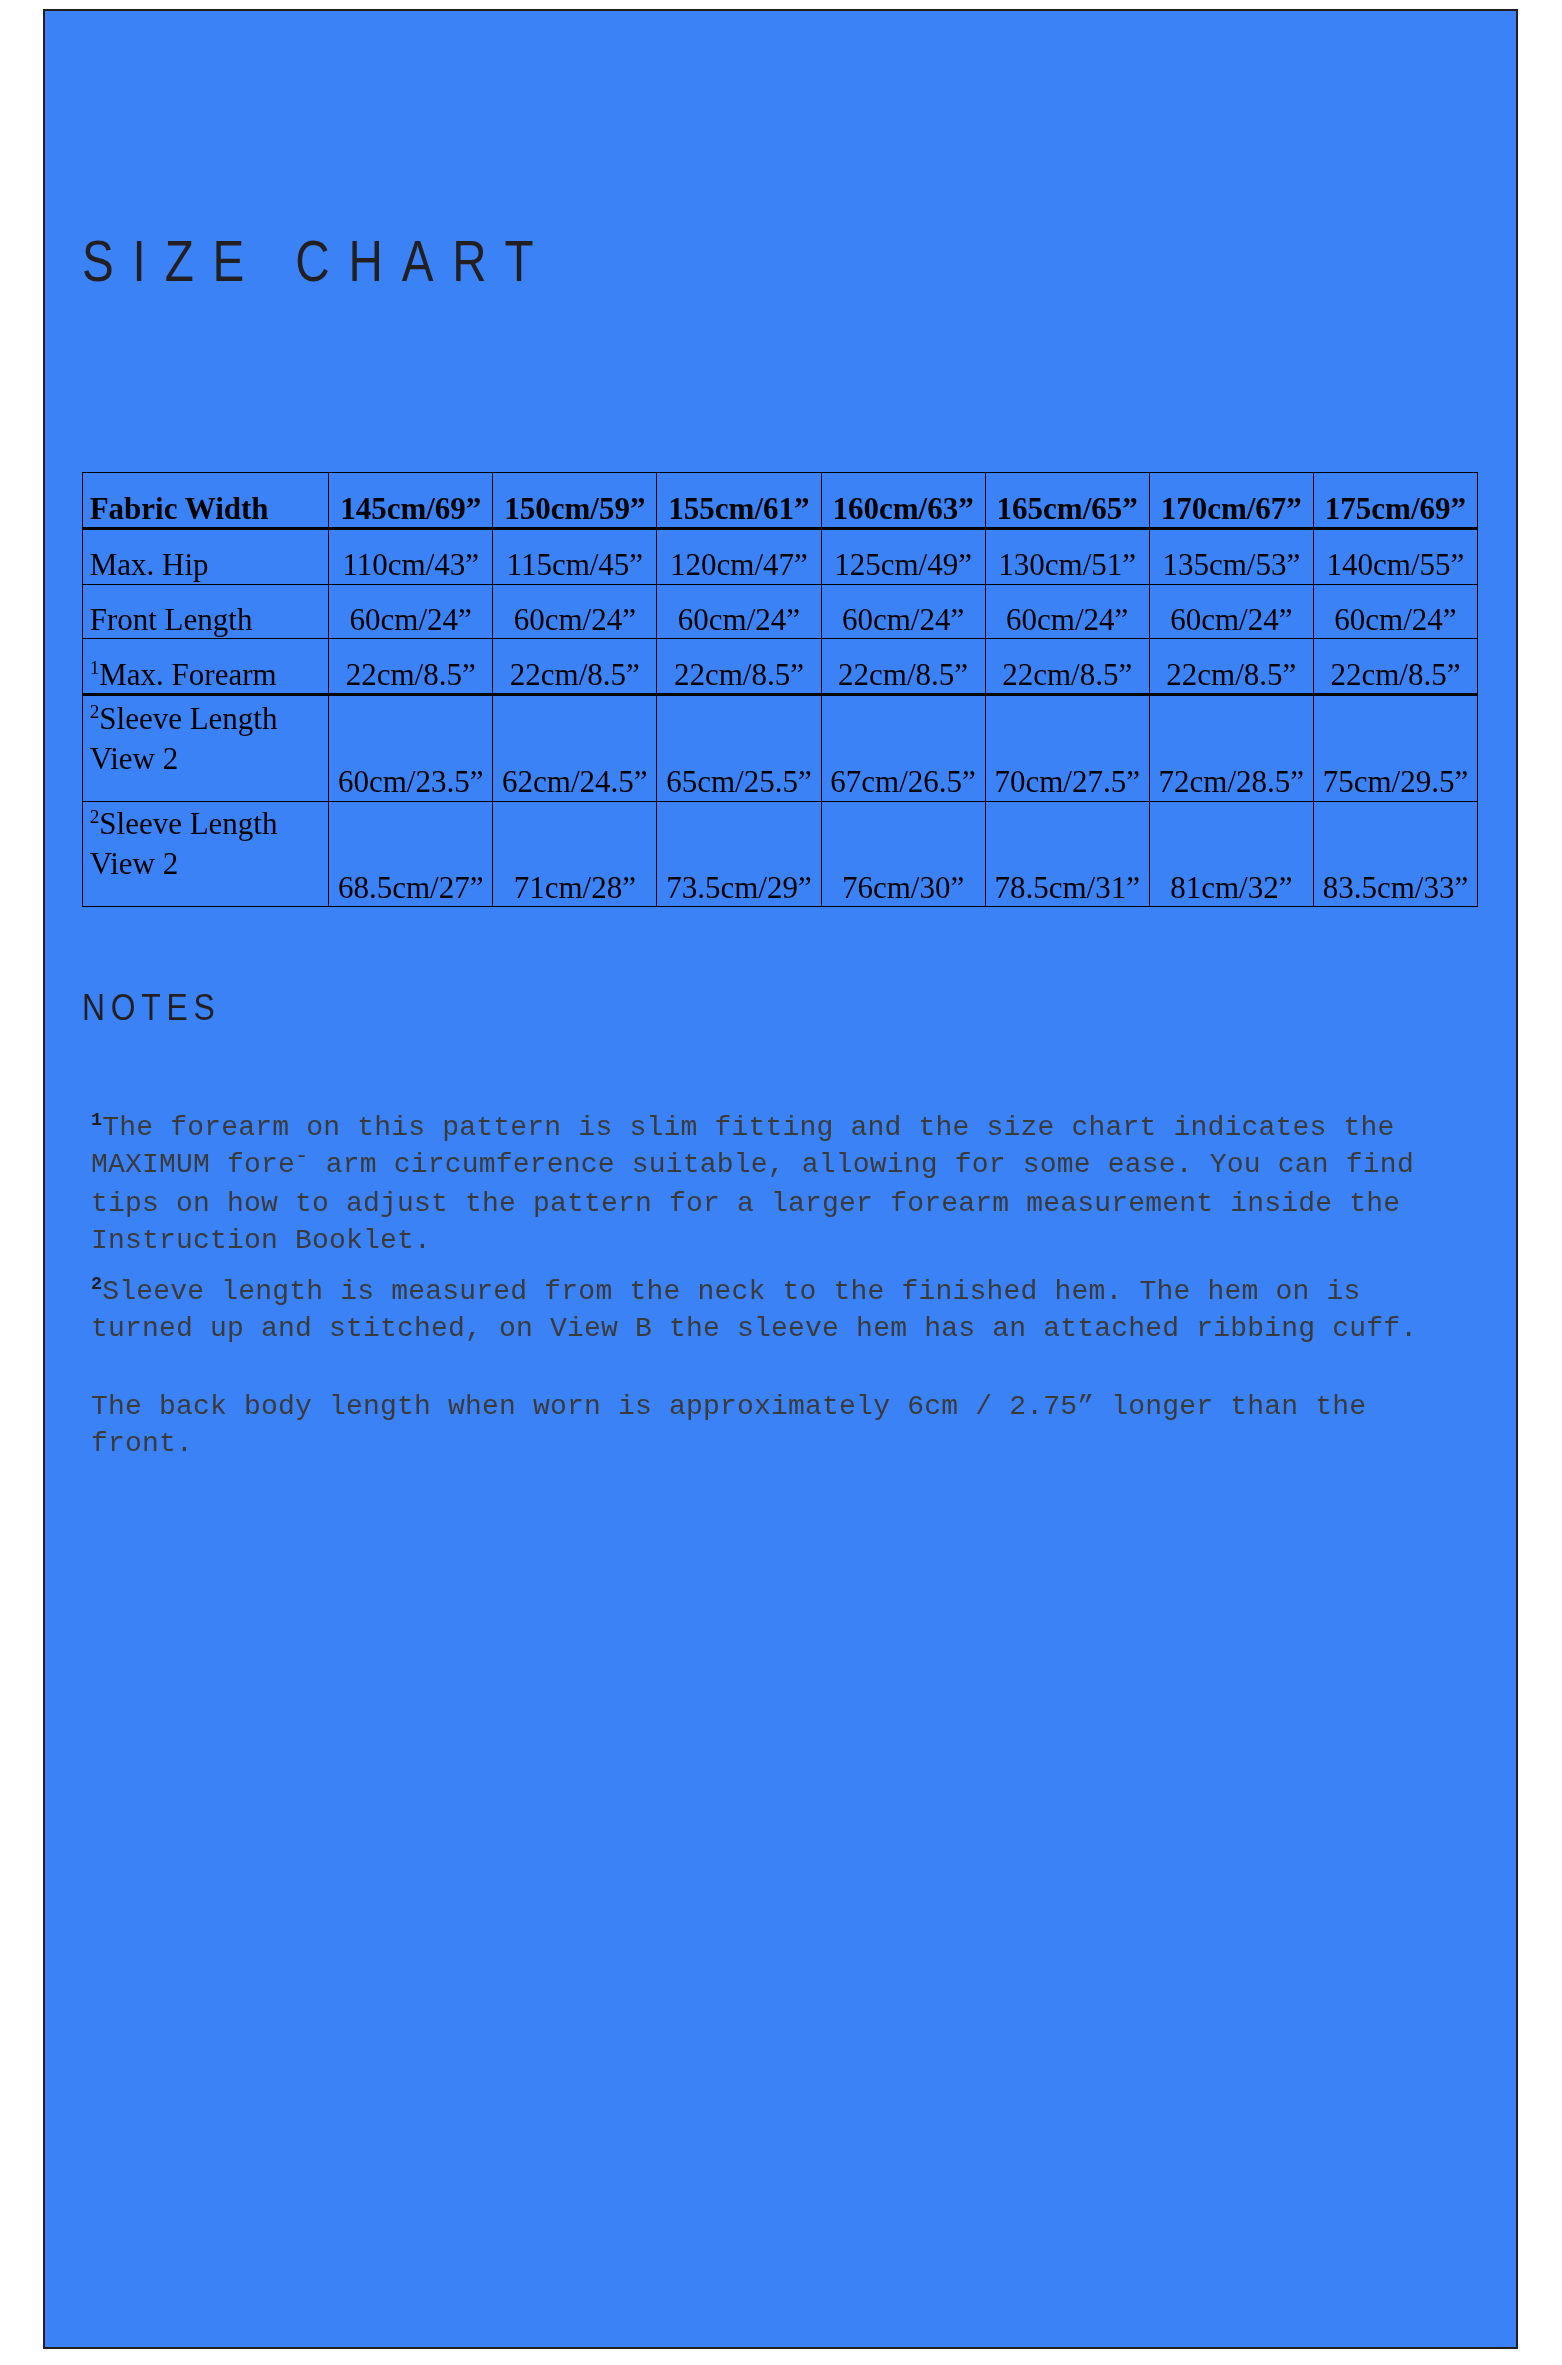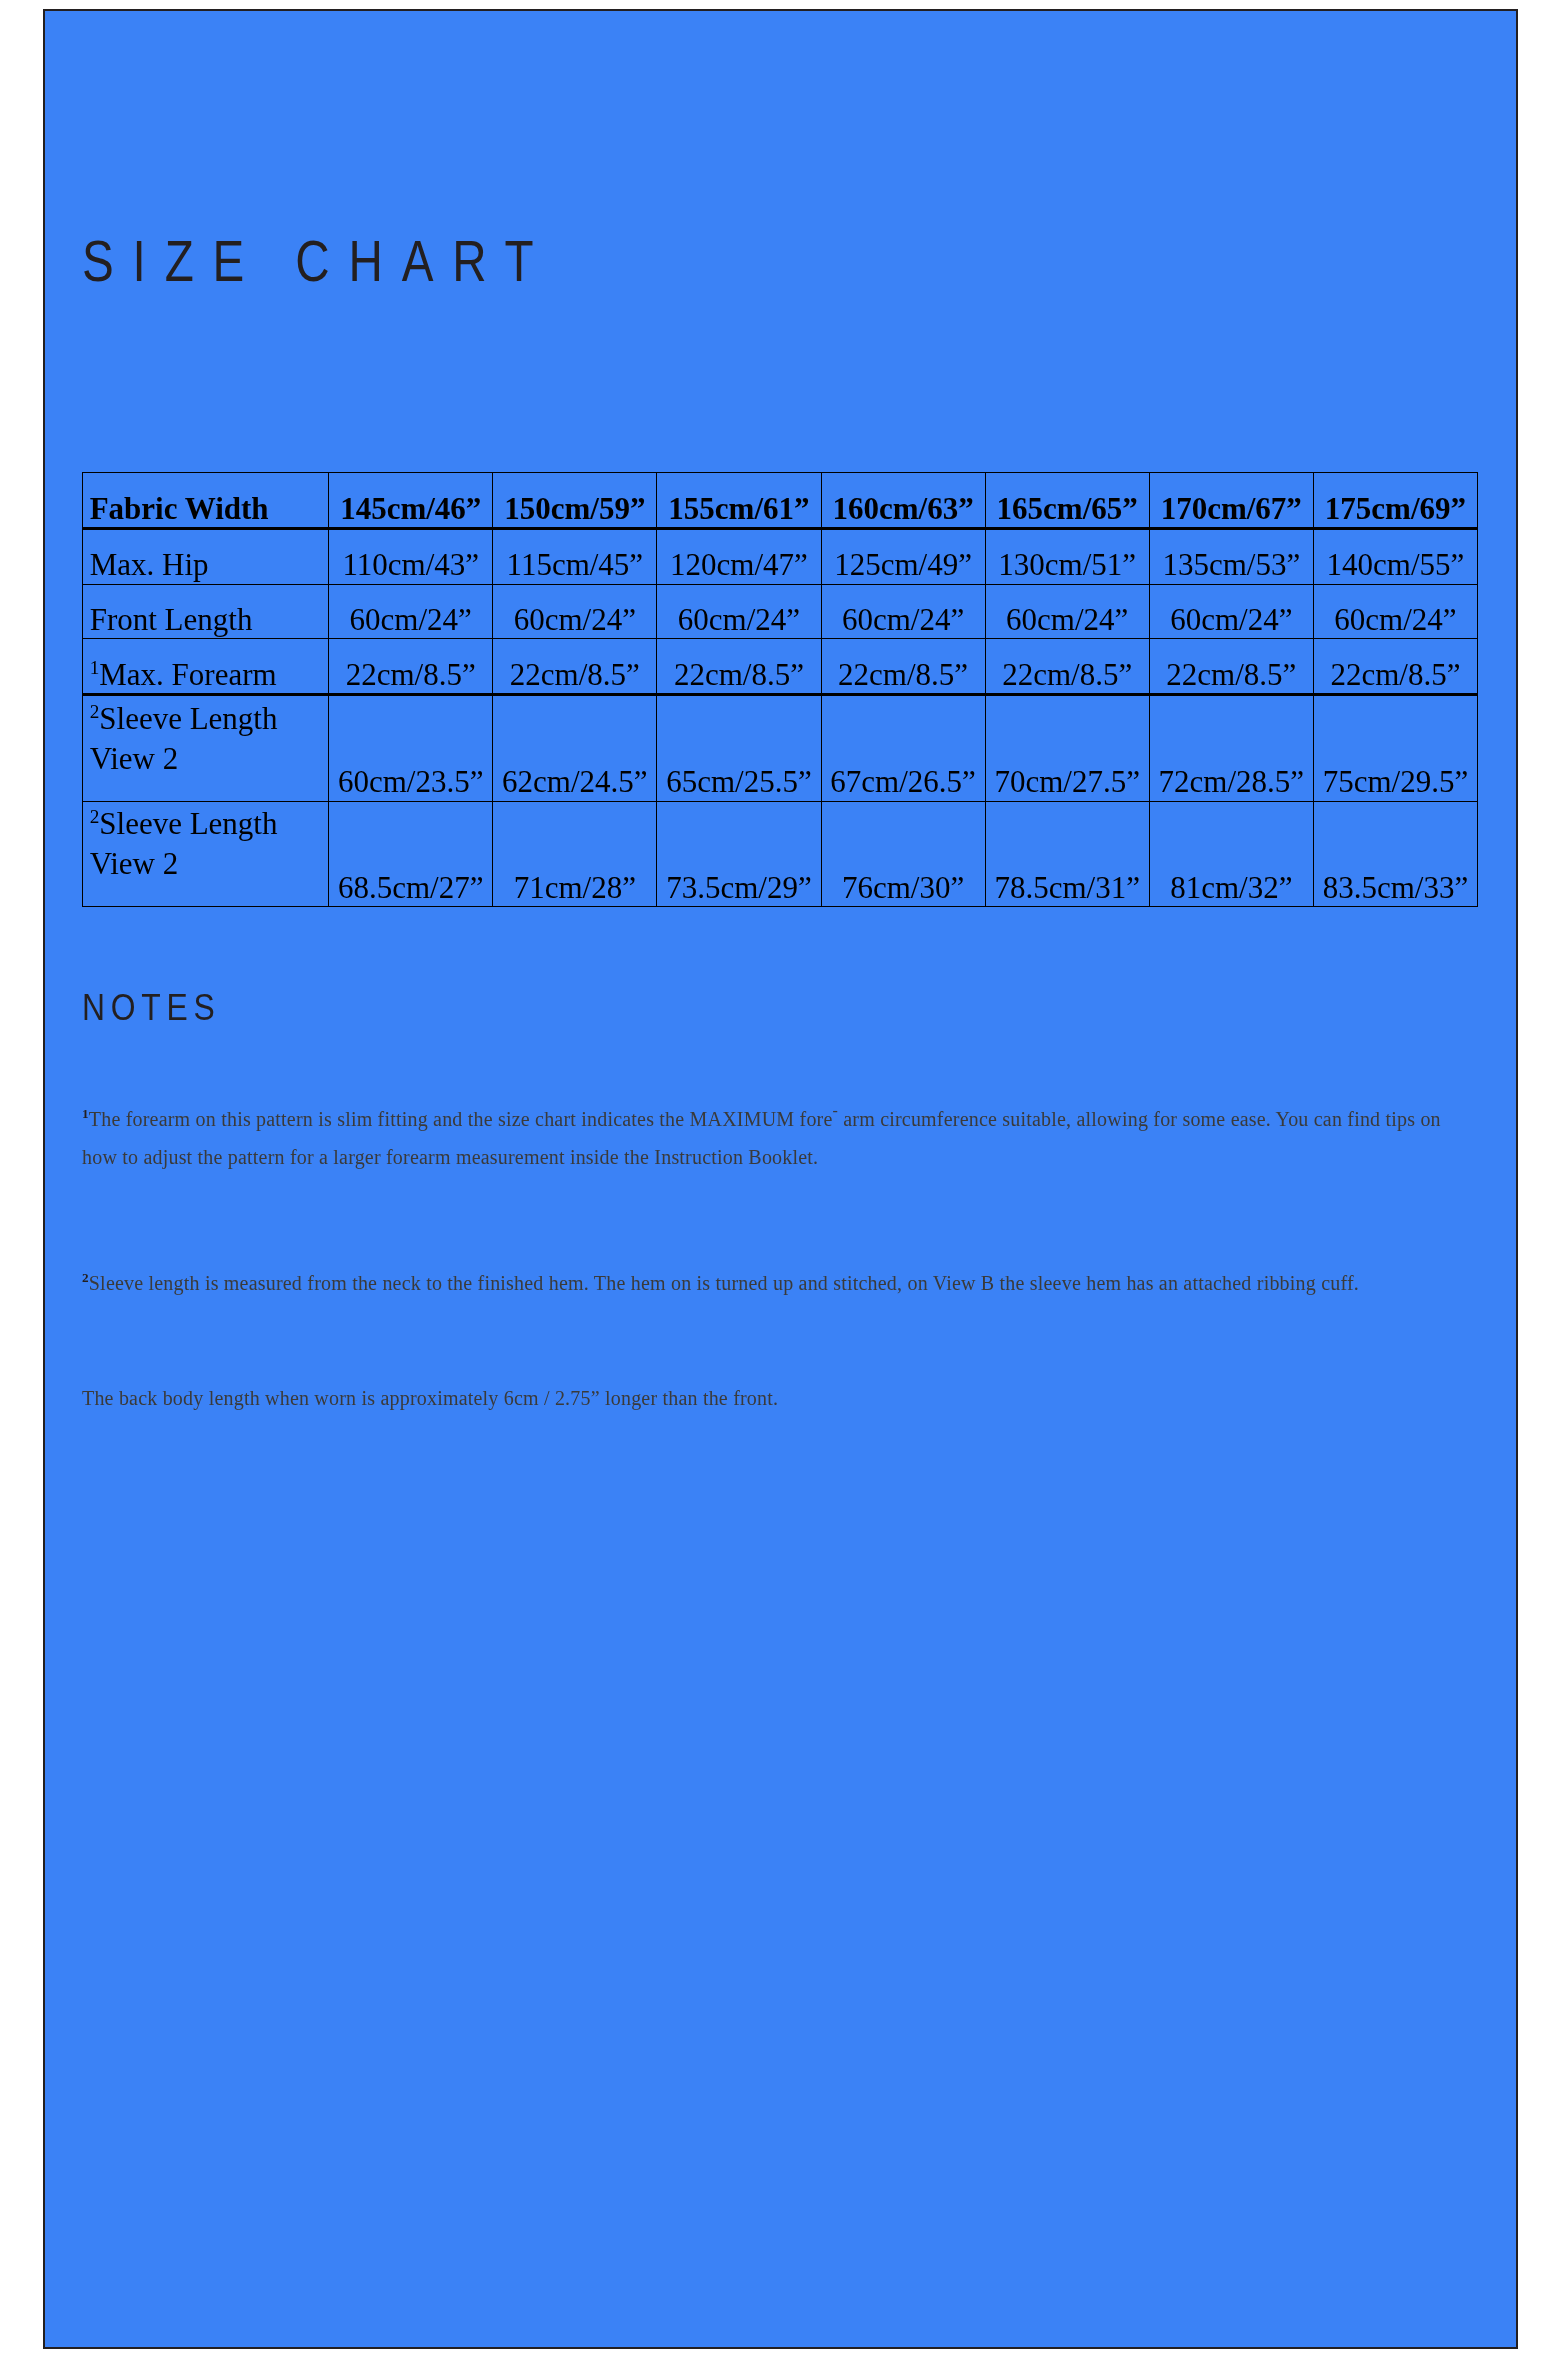--- a/index.html
+++ b/index.html
@@ -135,25 +135,25 @@
   sup.fn {
     font-size: 0.62em;
     vertical-align: super;
     line-height: 0;
     font-weight: inherit;
   }
 
   
   .note-p {
     position: absolute;
-    left: 0;
+    left: 9px;
     width: 1377px;
-    font-family: Liberation Serif, serif;
+    font-family: Liberation Mono, monospace;
     font-weight: 300;
-    font-size: 20px;
+    font-size: 28px;
     line-height: 37px;
     color: #3a3a3a;
     letter-spacing: 0.2px;
   }
   .note-p sup.fn {
     font-size: 0.66em;
     font-weight: 700;
     color: #231f20;
   }
   #note-1 { top: 1070px; }
@@ -183,21 +183,21 @@
             <col class="c-val">
             <col class="c-val">
             <col class="c-val">
           <col class="c-val">
             <col class="c-val">
             <col class="c-val">
         </colgroup>
         <thead>
           <tr>
             <th class="lbl">Fabric Width</th>
-            <th>145cm/46”</th>
+            <th>145cm/69”</th>
             <th>150cm/59”</th>
             <th>155cm/61”</th>
             <th>160cm/63”</th>
             <th>165cm/65”</th>
             <th>170cm/67”</th>
             <th>175cm/69”</th>
           </tr>
         </thead>
         <tbody>
           <tr>

